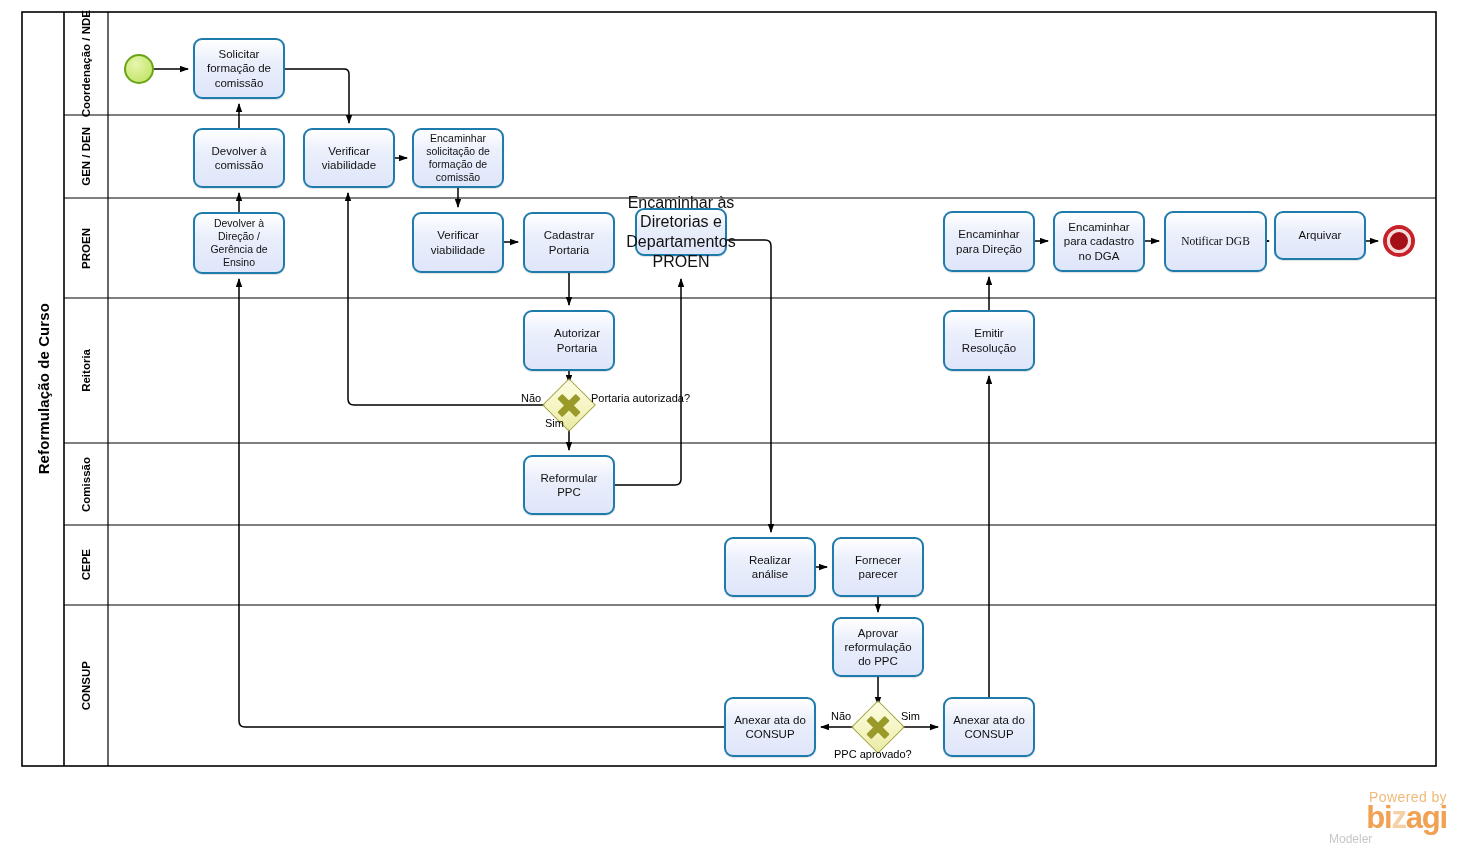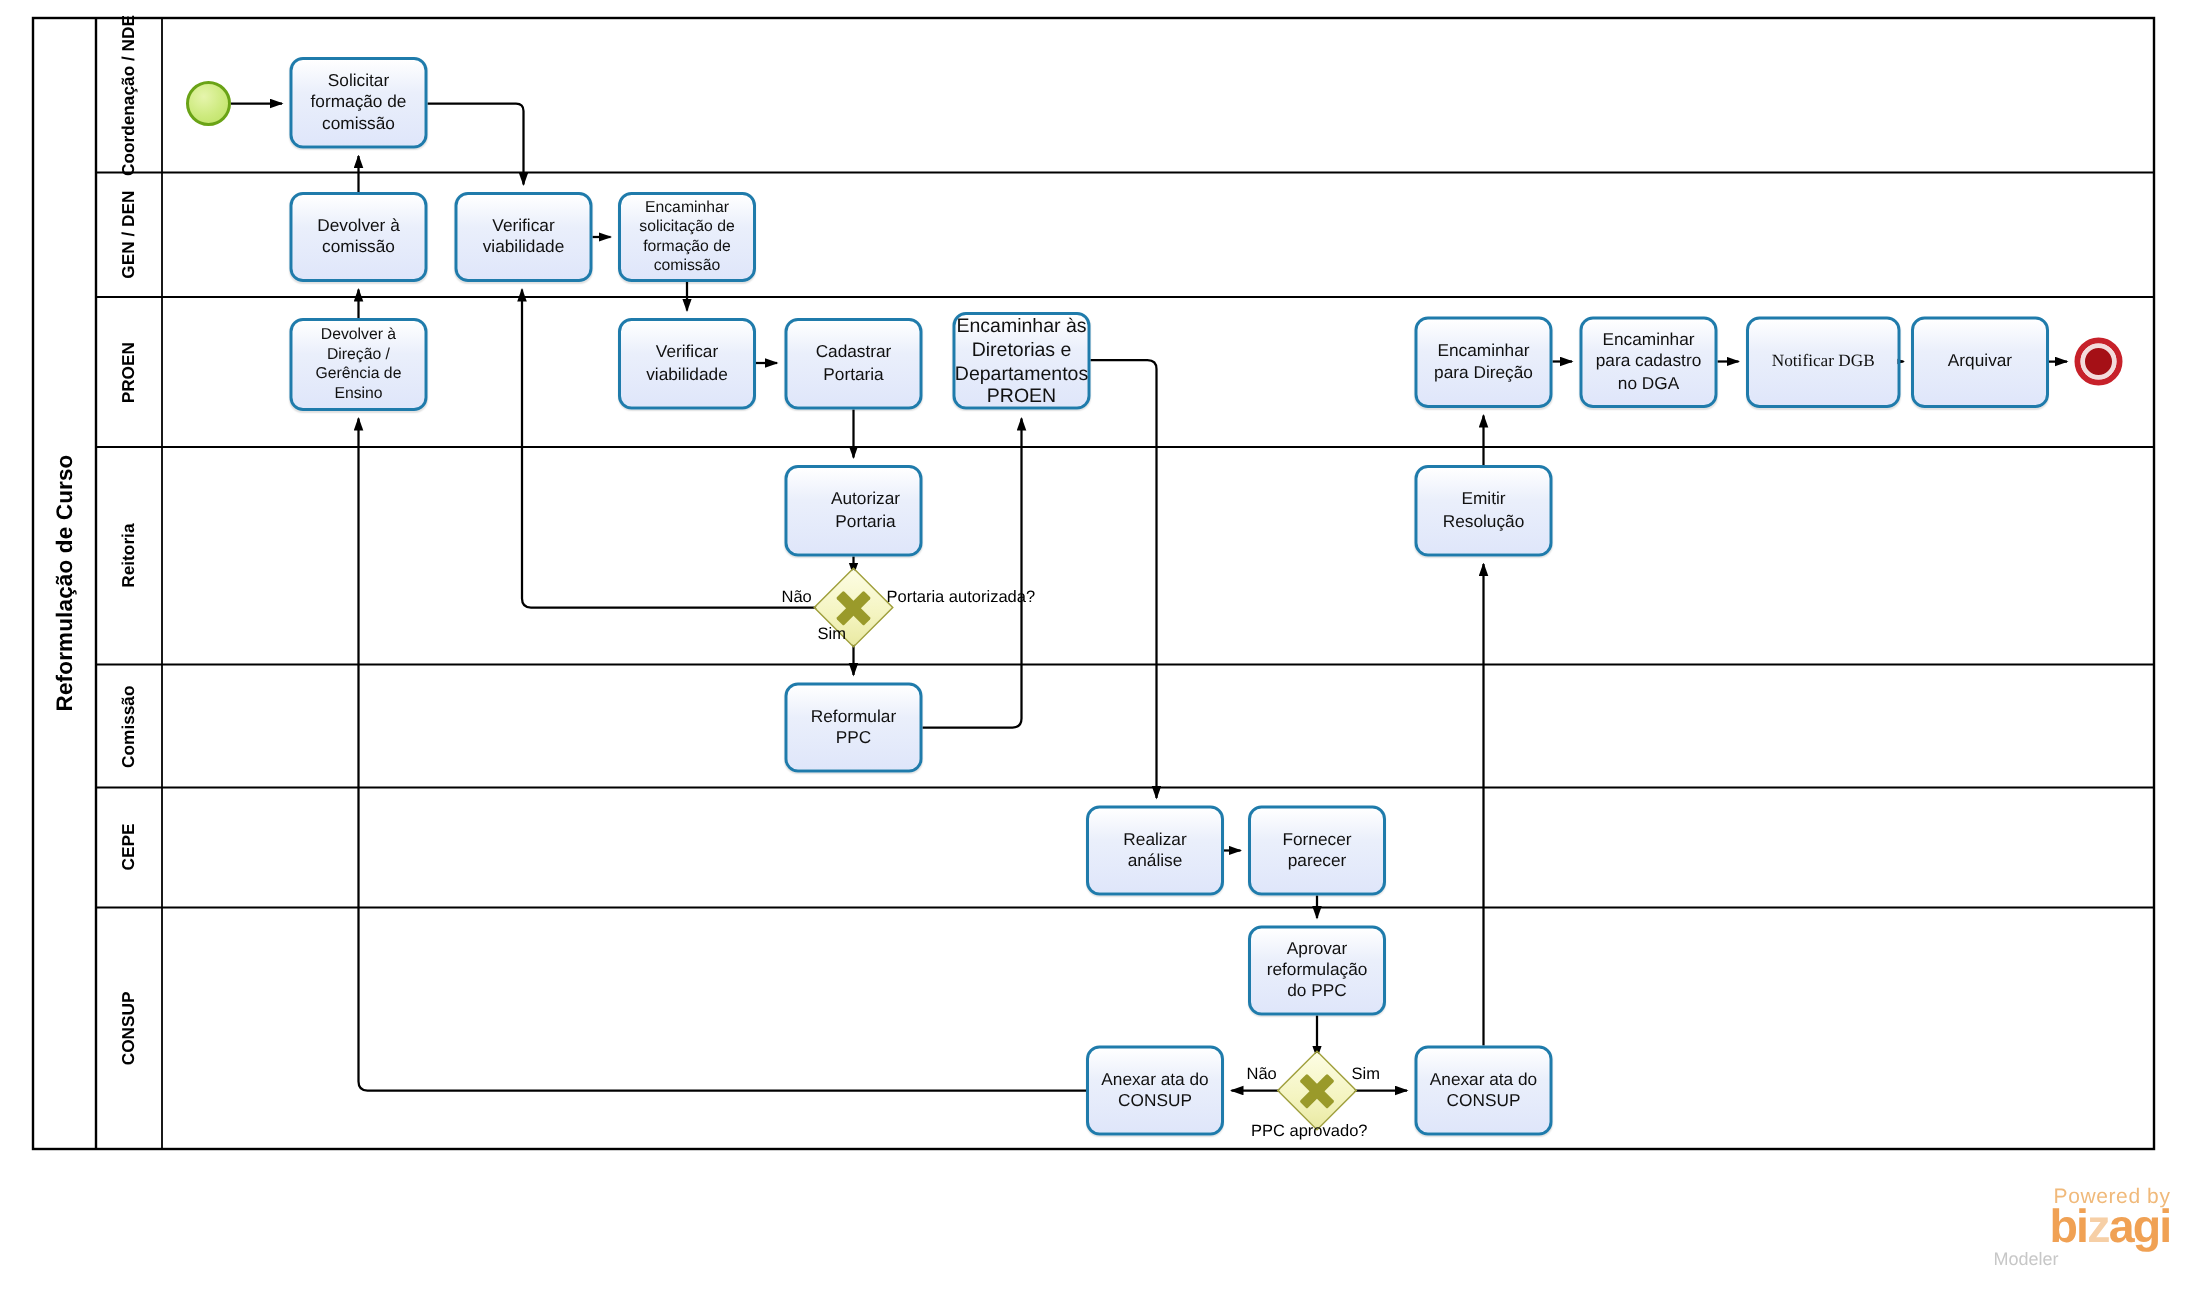--- a/index.html
+++ b/index.html
@@ -293,33 +293,33 @@
   </div>
   <div class="task" style="left:193px;top:212px;width:92px;height:62px;font-size:10.5px;text-align:center;">
     <span>Devolver à Direção / Gerência de Ensino</span>
   </div>
   <div class="task" style="left:412px;top:212px;width:92px;height:61px;">
     <span>Verificar viabilidade</span>
   </div>
   <div class="task" style="left:523px;top:212px;width:92px;height:61px;">
     <span>Cadastrar Portaria</span>
   </div>
-  <div class="task" style="left:635px;top:208px;width:92px;height:65px;font-size:13px;">
+  <div class="task" style="left:635px;top:208px;width:92px;height:48px;font-size:16px;">
     <span>Encaminhar às Diretorias e Departamentos PROEN</span>
   </div>
   <div class="task" style="left:943px;top:211px;width:92px;height:61px;">
     <span>Encaminhar para Direção</span>
   </div>
   <div class="task" style="left:1053px;top:211px;width:92px;height:61px;">
     <span>Encaminhar para cadastro no DGA</span>
   </div>
   <div class="task" style="left:1164px;top:211px;width:103px;height:61px;font-family:Liberation Serif, serif;">
     <span>Notificar DGB</span>
   </div>
-  <div class="task" style="left:1274px;top:211px;width:92px;height:61px;">
+  <div class="task" style="left:1274px;top:211px;width:92px;height:49px;">
     <span>Arquivar</span>
   </div>
   <div class="task" style="left:523px;top:310px;width:92px;height:61px;padding-left:20px;">
     <span>Autorizar Portaria</span>
   </div>
   <div class="task" style="left:943px;top:310px;width:92px;height:61px;align-items:center;">
     <span>Emitir Resolução</span>
   </div>
   <div class="task" style="left:523px;top:455px;width:92px;height:60px;">
     <span>Reformular PPC</span>

